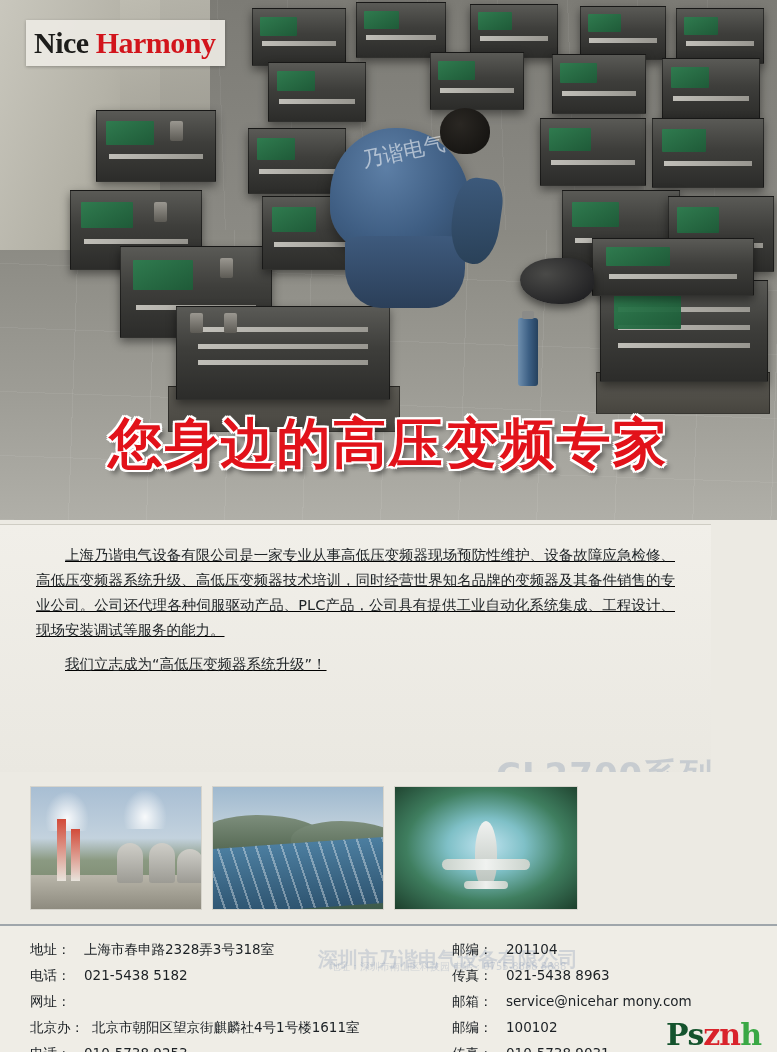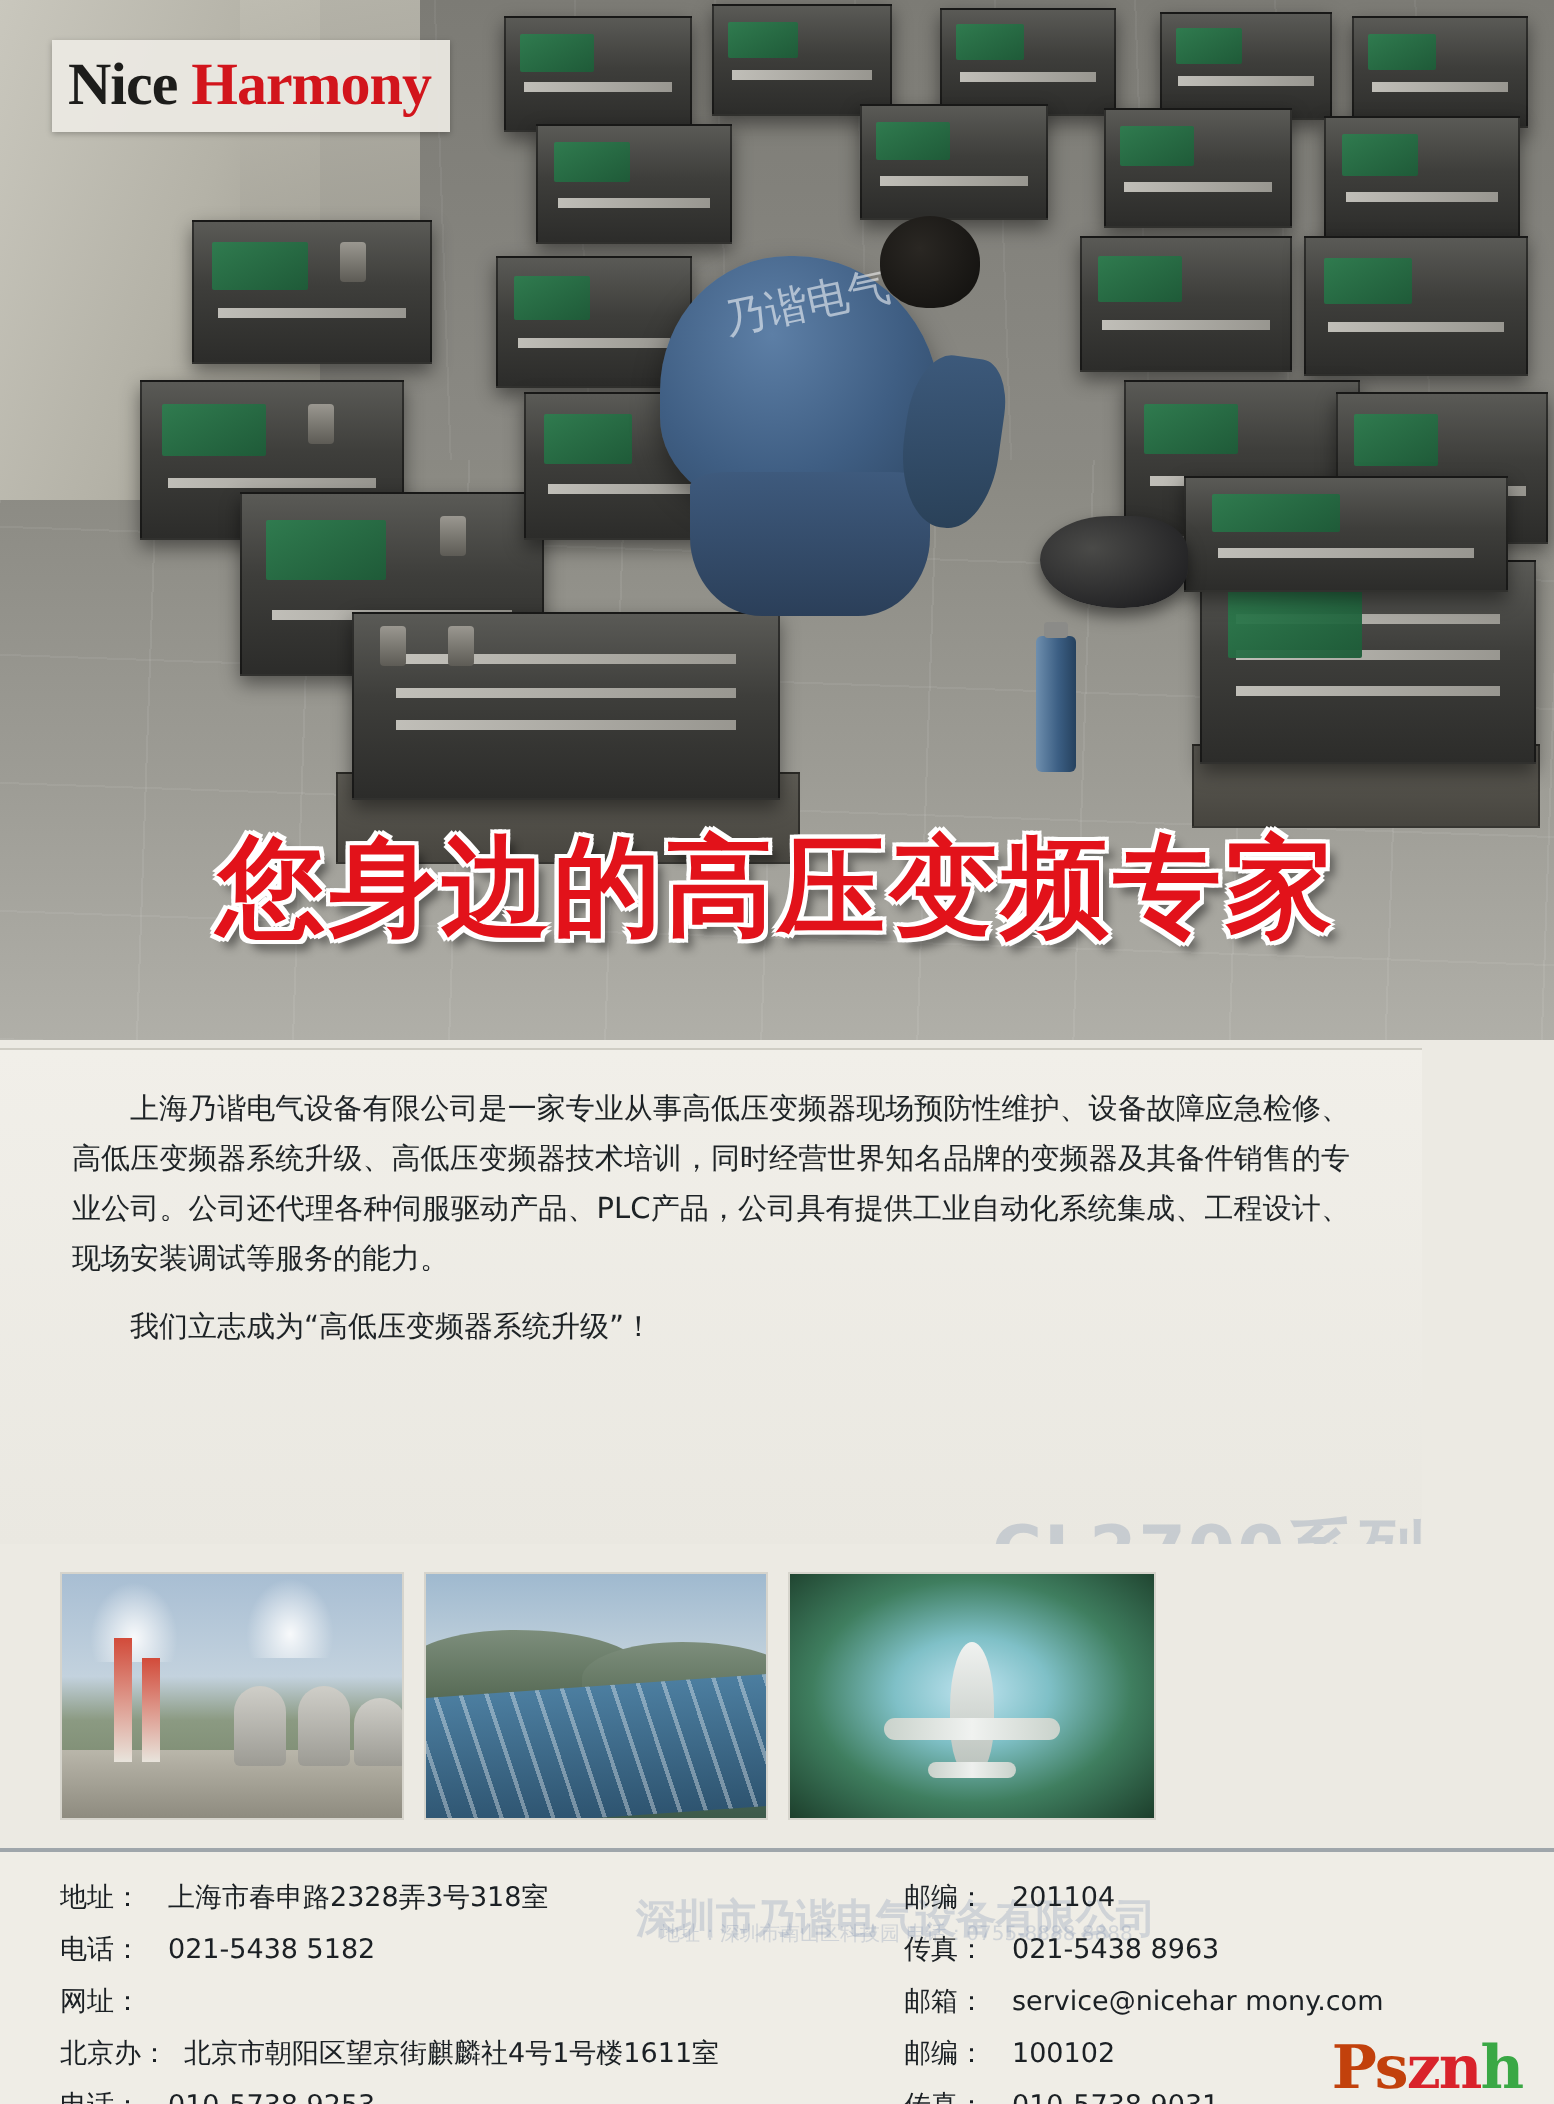--- a/index.html
+++ b/index.html
@@ -207,20 +207,21 @@
   }
 
   
   .bodywrap {
     position: absolute;
     left: 0; top: 524px;
     width: 711px;
     height: 248px;
     background: linear-gradient(180deg,#f1efe9 0%, #eae8e1 100%);
     border-top: 1px solid #cfcdc4;
+    text-decoration: underline;
   }
   .bodywrap .ghost {
     position: absolute;
     left: 496px; top: 228px;
     font-family: "DejaVu Sans", sans-serif;
     font-weight: bold;
     font-size: 34px;
     color: rgba(120,140,170,.30);
     letter-spacing: 1px;
     white-space: nowrap;
@@ -358,21 +359,21 @@
   .fval { }
 
   .psznh {
     position: absolute;
     right: 16px; bottom: 2px;
     font-family: "DejaVu Serif", serif;
     font-size: 30px;
     font-weight: bold;
     letter-spacing: -1px;
   }
-  .psznh .s1 { color: #c2410c; }
+  .psznh .s1 { color: #14532d; }
   .psznh .s2 { color: #d9232b; }
   .psznh .s3 { color: #3aa845; }
 </style>
 </head>
 <body>
 
 <div class="page">
 
   <div class="photo">
     <div class="floorTop"></div>

